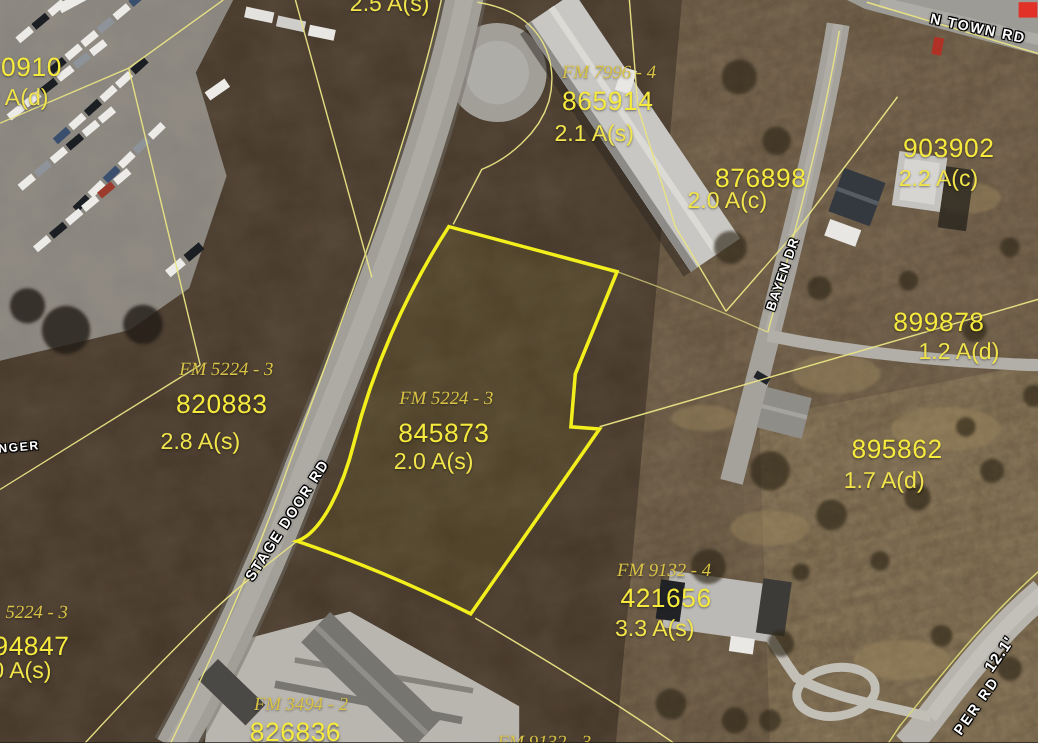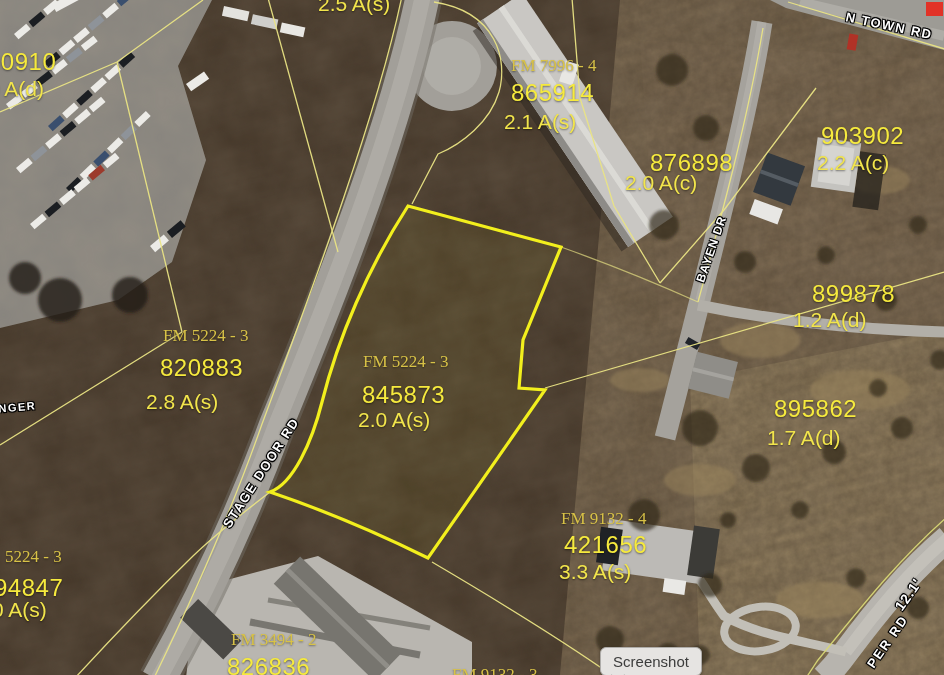--- a/index.html
+++ b/index.html
@@ -1,20 +1,20 @@
 <!DOCTYPE html>
 <html><head>
 <meta charset="utf-8">
 <style>
   html,body{margin:0;padding:0;background:#000}
   .stage{position:relative;width:944px;height:675px;overflow:hidden;
          font-family:"Liberation Sans",sans-serif;background:#4e4136;cursor:default}
   svg.bg{position:absolute;left:0;top:0}
   .lbl{position:absolute;white-space:nowrap;line-height:1}
-  .fm {font-family:"Liberation Serif",serif;font-size:17px;
+  .fm {font-family:"Liberation Serif",serif;font-style:italic;font-size:17px;
        color:#d8c247;text-shadow:0 1px 2px rgba(0,0,0,.45)}
   .pid{font-size:24px;color:#f6ea3e;letter-spacing:.5px;text-shadow:0 1px 2px rgba(0,0,0,.5)}
   .acr{font-size:21px;color:#f2e54c;text-shadow:0 1px 2px rgba(0,0,0,.5)}
   .road{position:absolute;font-weight:bold;font-size:13px;color:#fff;letter-spacing:1.5px;
         white-space:nowrap;line-height:1;transform-origin:left center;
         text-shadow:-1px -1px 0 #000,1px -1px 0 #000,-1px 1px 0 #000,1px 1px 0 #000,0 0 3px #000}
   .tooltip{position:absolute;left:600px;top:647px;width:100px;height:27px;
         background:#e6e4e2;border:1px solid #aeaca9;border-radius:6px;
         display:flex;align-items:center;justify-content:center;
         font-size:15px;color:#3c3c3c;box-shadow:0 1px 3px rgba(0,0,0,.35)}
@@ -267,21 +267,21 @@
   <div class="lbl pid" style="left:511px;top:81px">865914</div>
   <div class="lbl acr" style="left:504px;top:111px">2.1 A(s)</div>
 
   <div class="lbl pid" style="left:650px;top:151px">876898</div>
   <div class="lbl acr" style="left:625px;top:172px">2.0 A(c)</div>
 
   <div class="lbl pid" style="left:821px;top:124px">903902</div>
   <div class="lbl acr" style="left:817px;top:152px">2.2 A(c)</div>
 
   <div class="lbl pid" style="left:812px;top:282px">899878</div>
-  <div class="lbl acr" style="left:793px;top:309px">1.2 A(d)</div>
+  <div class="lbl acr" style="left:835px;top:309px">1.2 A(d)</div>
 
   <div class="lbl fm" style="left:163px;top:327px">FM 5224 - 3</div>
   <div class="lbl pid" style="left:160px;top:356px">820883</div>
   <div class="lbl acr" style="left:146px;top:391px">2.8 A(s)</div>
 
   <div class="lbl fm" style="left:363px;top:353px">FM 5224 - 3</div>
   <div class="lbl pid" style="left:362px;top:383px">845873</div>
   <div class="lbl acr" style="left:358px;top:409px">2.0 A(s)</div>
 
   <div class="lbl pid" style="left:774px;top:397px">895862</div>
@@ -300,18 +300,15 @@
 
   <div class="lbl fm" style="left:452px;top:666px">FM 9132 - 3</div>
 
   <div class="road" style="left:226px;top:520px;transform:rotate(-57deg)">STAGE DOOR RD</div>
   <div class="road" style="left:700px;top:276px;font-size:12px;letter-spacing:1px;transform:rotate(-71deg)">BAYEN DR</div>
   <div class="road" style="left:846px;top:10px;transform:rotate(12deg)">N TOWN RD</div>
   <div class="road" style="left:870px;top:660px;letter-spacing:2px;transform:rotate(-55deg)">PER RD</div>
   <div class="road" style="left:-6px;top:404px;font-size:11px;transform:rotate(-5deg)">INGER</div>
   <div class="road" style="left:898px;top:602px;font-size:14px;letter-spacing:1px;transform:rotate(-55deg)">12.1'</div>
 
-  <div class="tooltip">
-    <span>Screenshot</span>
-  </div>
   <div class="red-square"></div>
 
 </div>
 
 </body></html>

